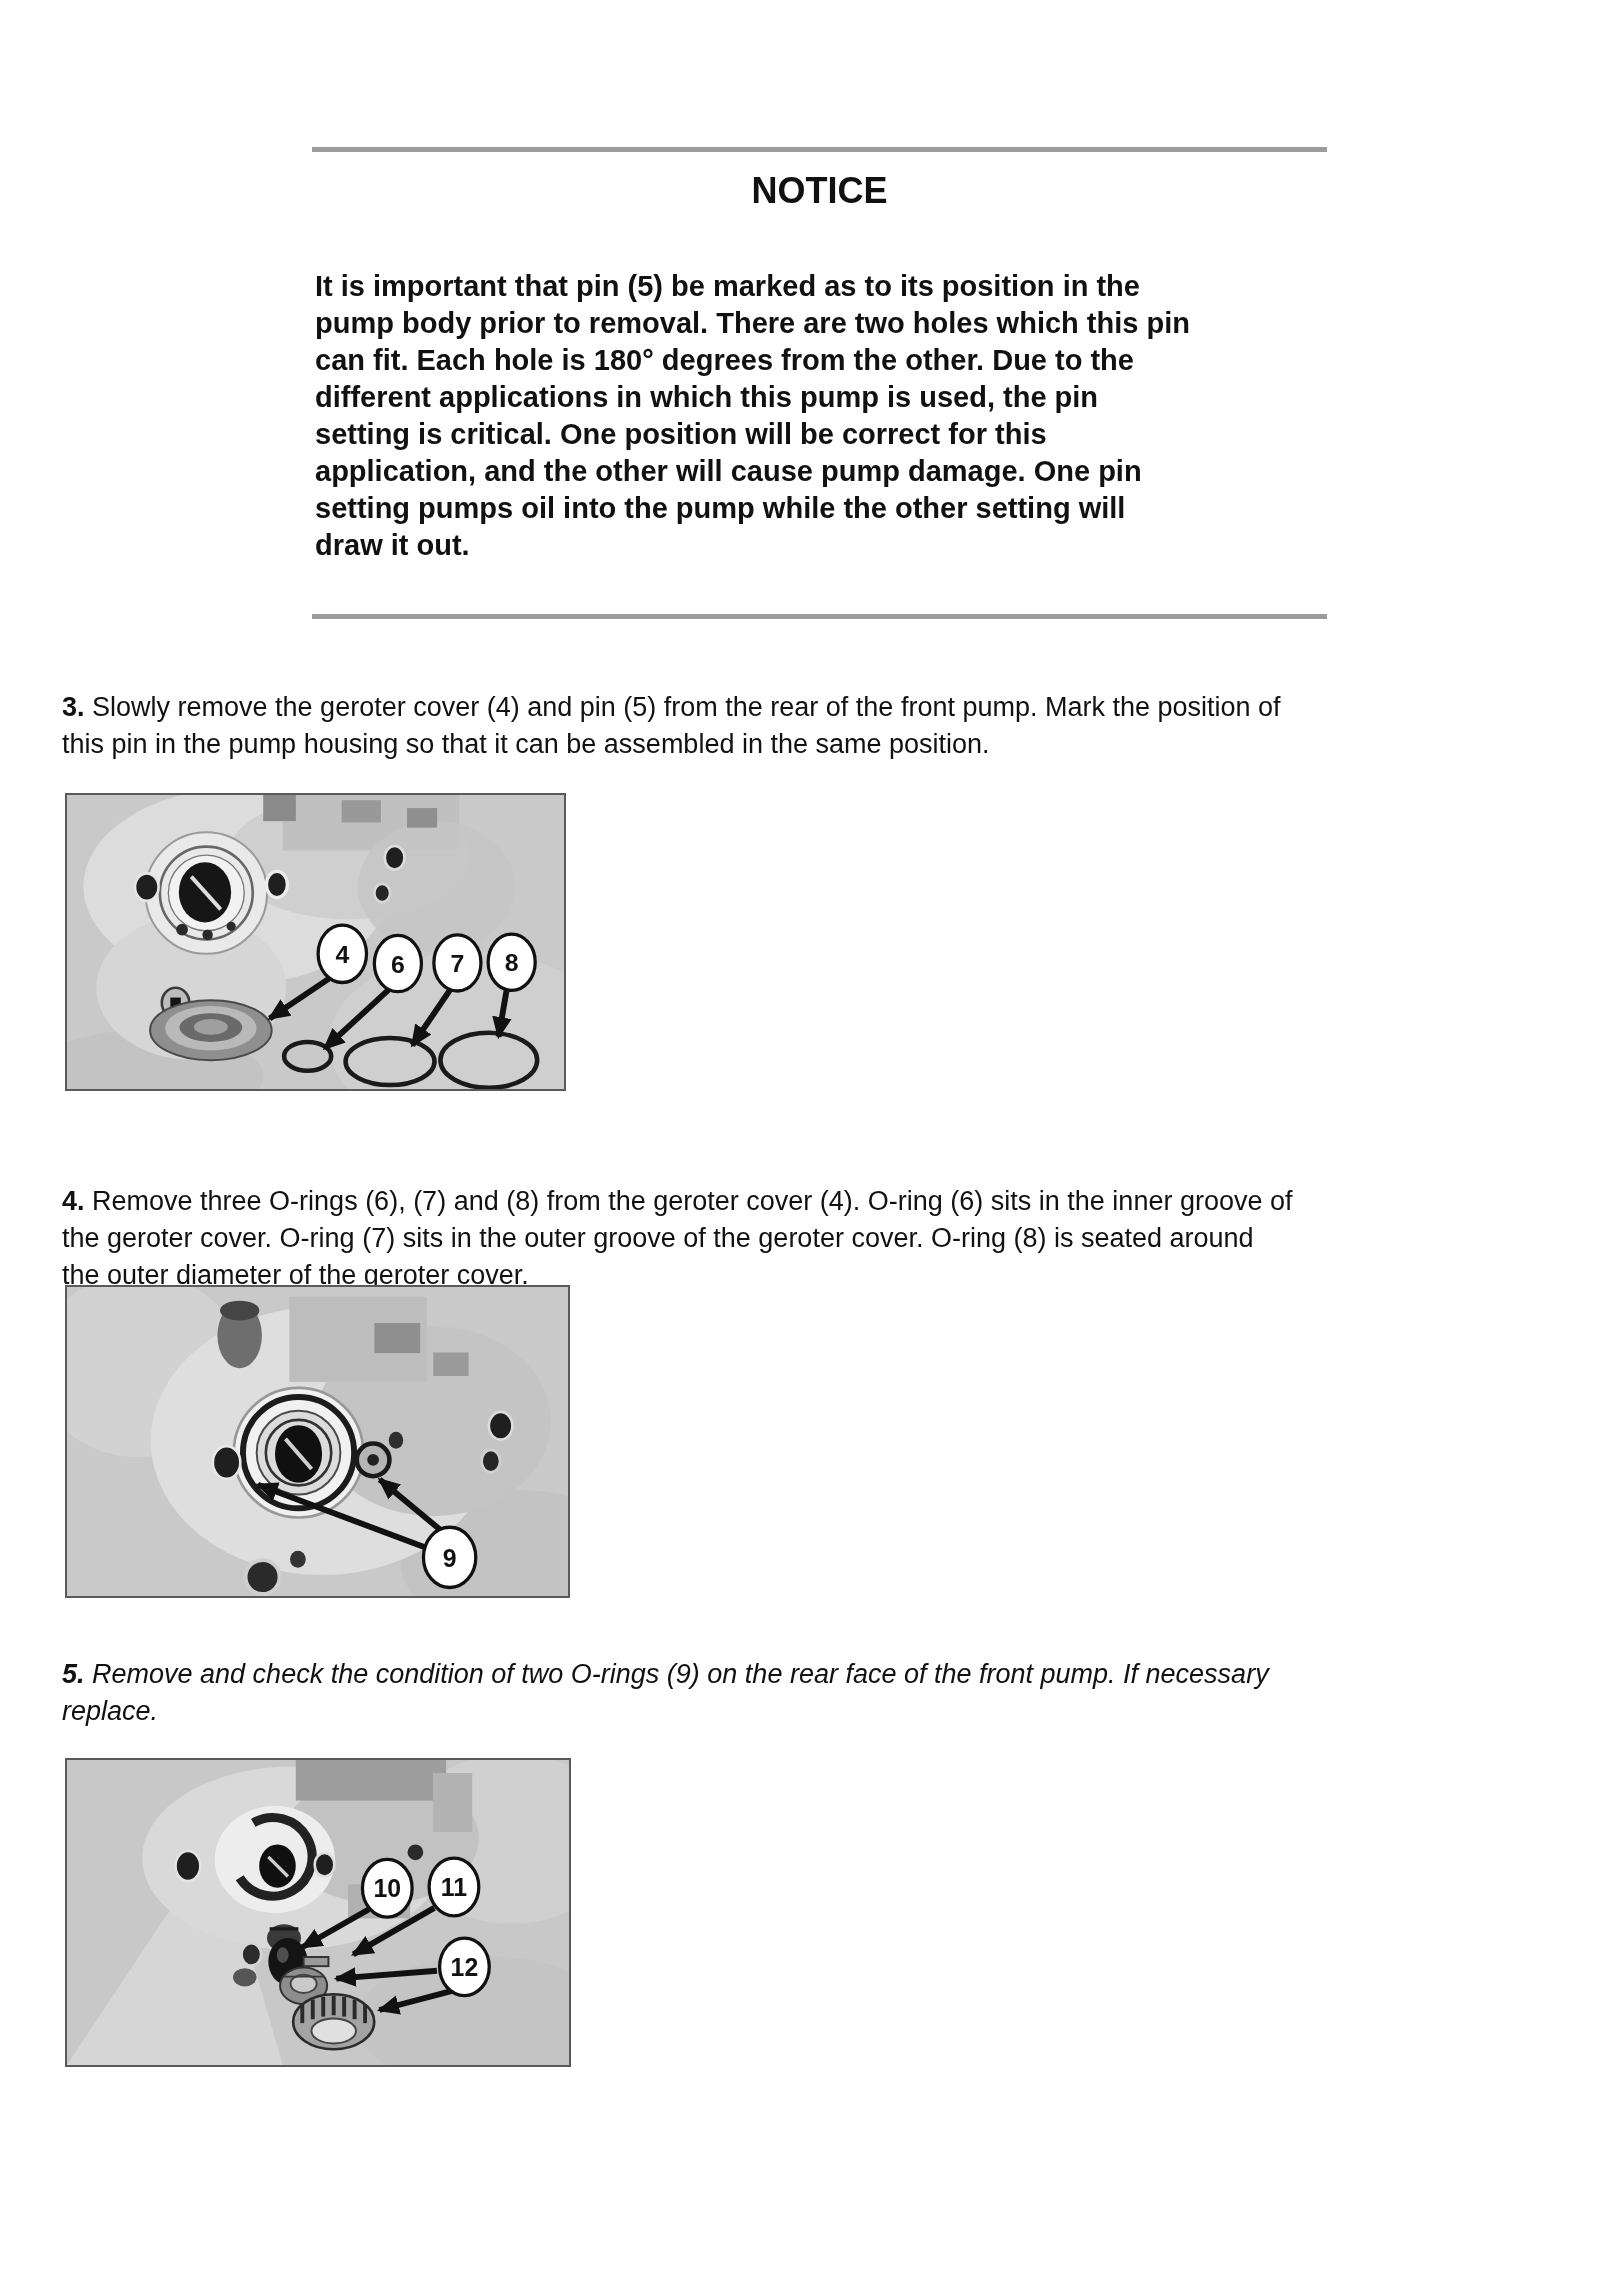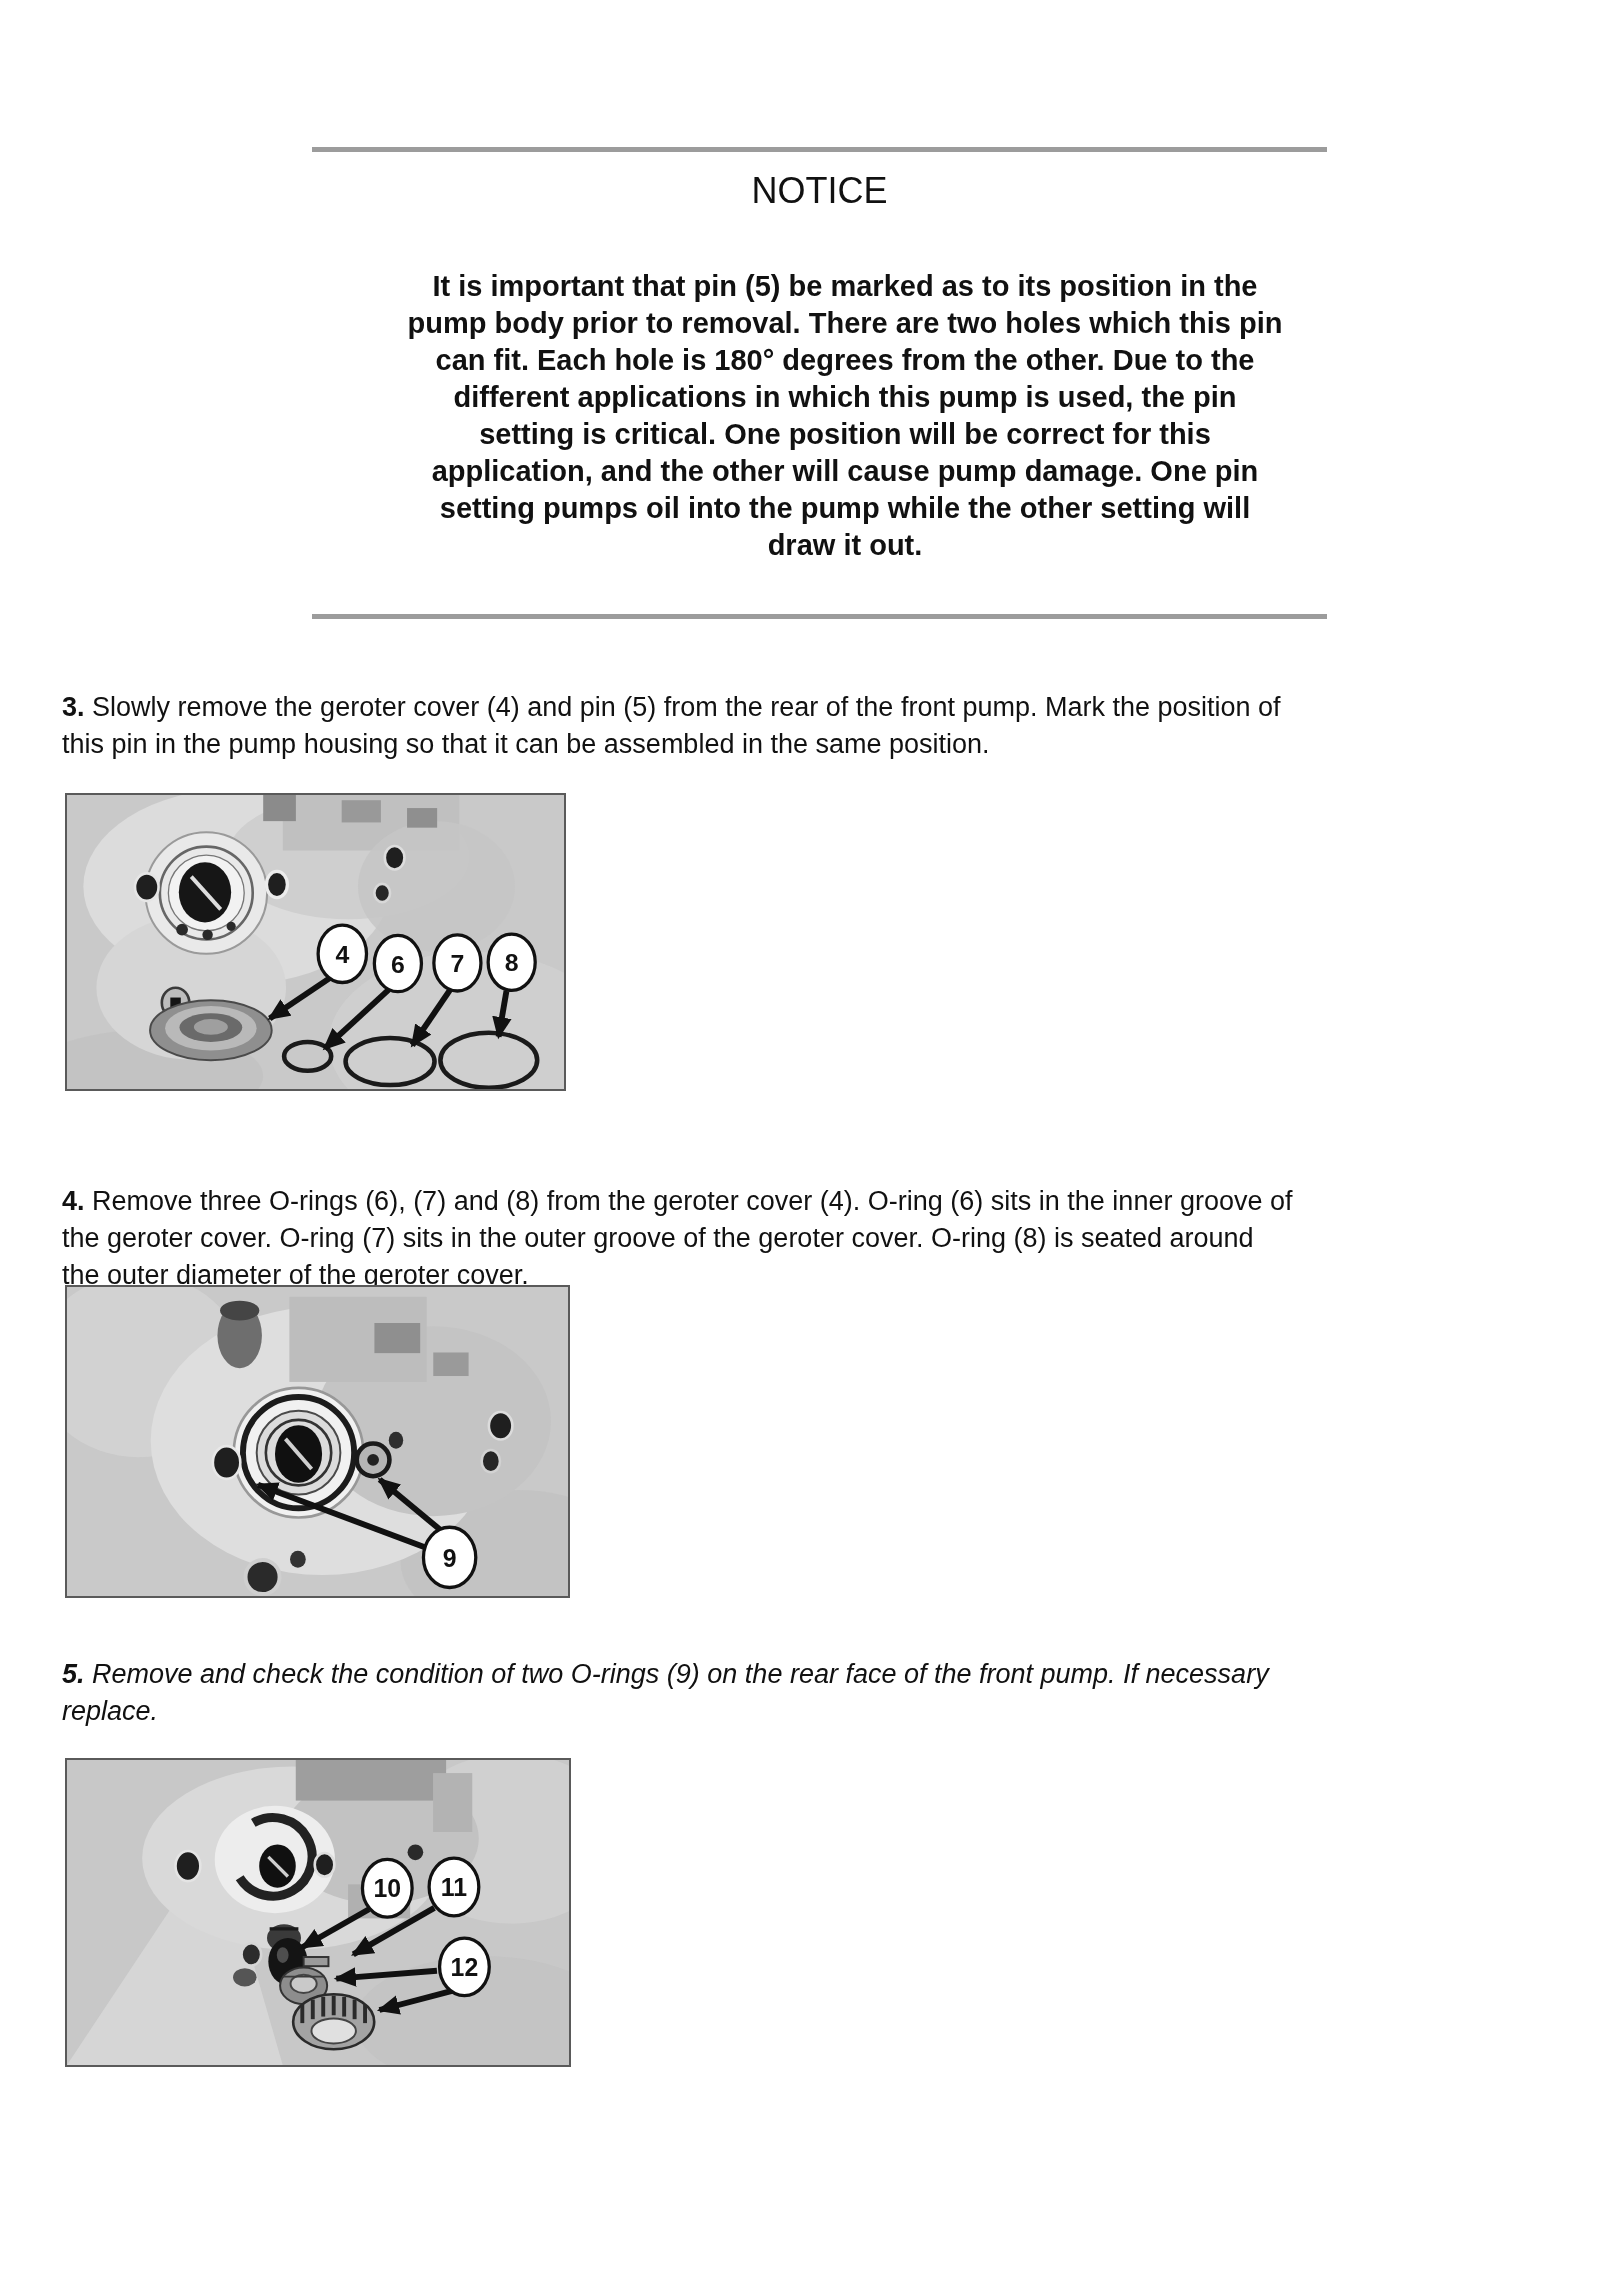--- a/index.html
+++ b/index.html
@@ -12,27 +12,26 @@
     overflow:hidden;
   }
   .rule{
     position:absolute;left:312px;width:1015px;height:4.6px;
     background:#9c9c9c;
   }
   .rule-top{top:147px;}
   .rule-bottom{top:614px;}
   .notice-title{
     position:absolute;left:312px;top:171px;width:1015px;
-    text-align:center;font-size:36px;font-weight:normal;line-height:1.1;
+    text-align:center;font-size:36px;font-weight:bold;line-height:1.1;
   }
   .notice-body{
-    position:absolute;left:328px;top:268px;width:1034px;
+    position:absolute;left:315px;top:268px;width:1034px;
     font-size:29px;font-weight:bold;line-height:37px;
     white-space:pre-line;
-    text-align:center;
   }
   .step{
     position:absolute;left:62px;width:1485px;
     font-size:27px;line-height:37px;font-weight:normal;
   }
   .step .num{font-weight:bold;}
   .step .txt{white-space:pre-line;}
   .step-3{top:662px;}
   .step-4{top:1156px;}
   .step-5{top:1629px;font-style:italic;}

